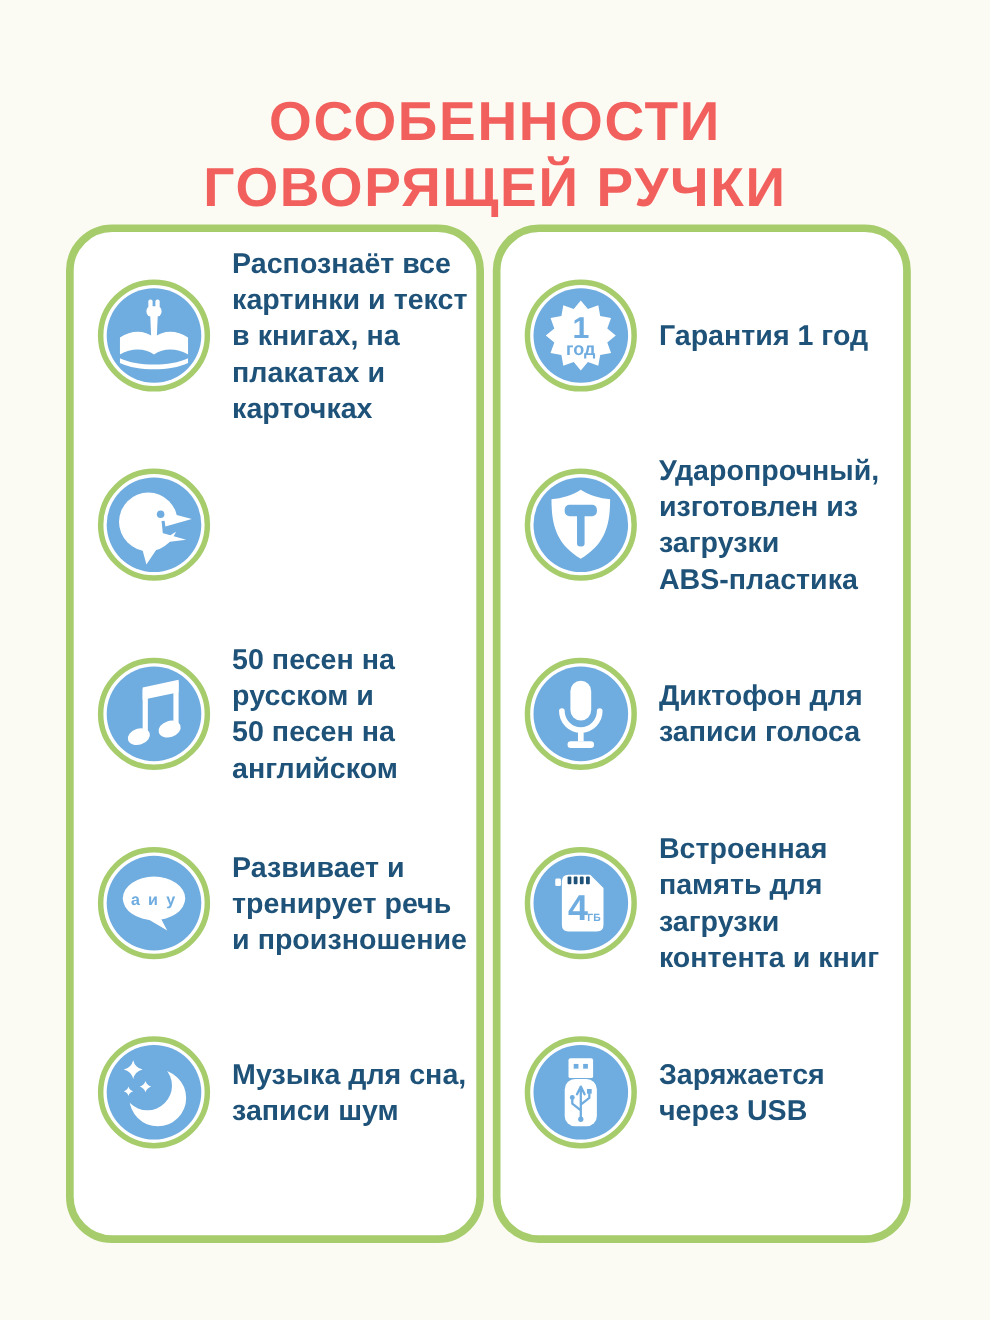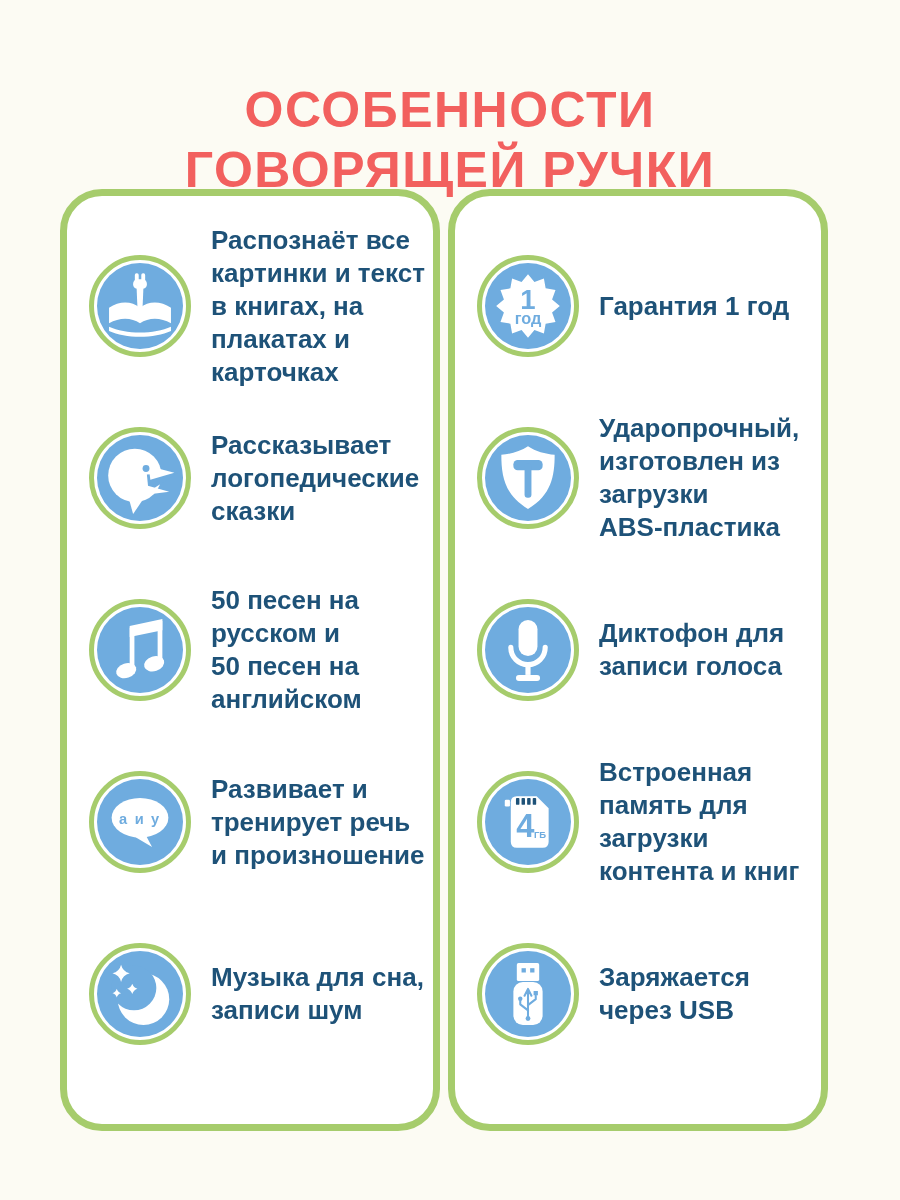--- a/index.html
+++ b/index.html
@@ -26,26 +26,26 @@
     text-align:center;
     color:var(--accent-red);
     font-weight:bold;
     font-size:50px;
     line-height:60px;
     letter-spacing:1.5px;
     margin-top:40px;
   }
   .panel{
     position:absolute;
-    top:189px;
+    top:204px;
     width:366px;height:904px;
     background:var(--panel-bg);
     border:7px solid var(--accent-green);
     border-radius:42px;
-    padding-top:24px;
+    padding-top:8px;
     box-sizing:content-box;
   }
   .panel-left{left:60px;}
   .panel-right{left:448px;}
   .feature{
     display:flex;
     align-items:center;
     height:172px;
     padding-left:22px;
   }
@@ -118,23 +118,20 @@
           <svg viewBox="0 0 100 100">
             <circle class="fill-white" cx="44" cy="47" r="31"></circle>
             <polygon class="fill-white" points="36,70 42,92 54,74"></polygon>
             <polygon class="fill-blue" points="58,46 94,44 60,66"></polygon>
             <polygon class="fill-white" points="60,36 90,44 62,52"></polygon>
             <polygon class="fill-white" points="56,58 84,66 52,70"></polygon>
             <circle class="fill-blue" cx="57" cy="39" r="4"></circle>
           </svg>
         </div>
       </div>
-      <div class="feature-text">Рассказывает
-логопедические
-сказки</div>
     </div>
 
     <div class="feature">
       <div class="icon-ring">
         <div class="icon-circle">
           <svg viewBox="0 0 100 100">
             <polygon class="fill-white" points="38,22 76,14 76,27 38,35"></polygon>
             <rect class="fill-white" x="38" y="24" width="5.5" height="50"></rect>
             <rect class="fill-white" x="70.5" y="16" width="5.5" height="50"></rect>
             <ellipse class="fill-white" cx="34" cy="74" rx="12" ry="8.5" transform="rotate(-18 34 74)"></ellipse>

